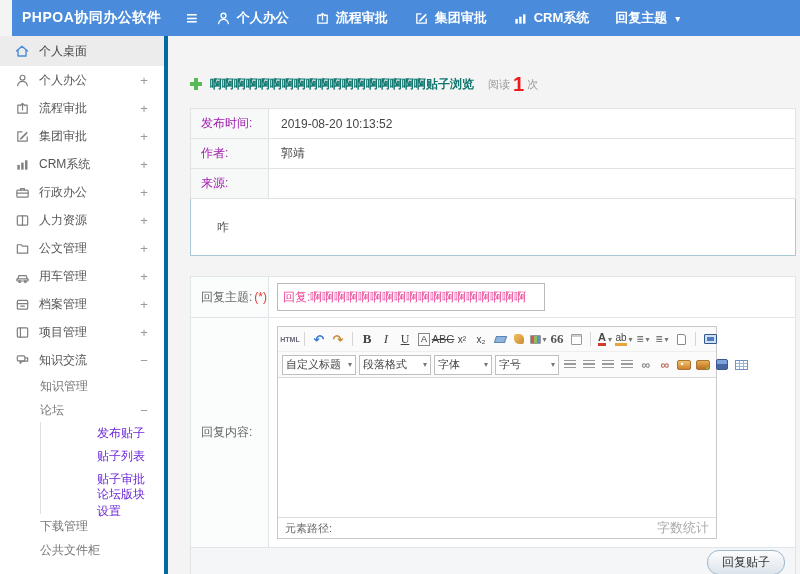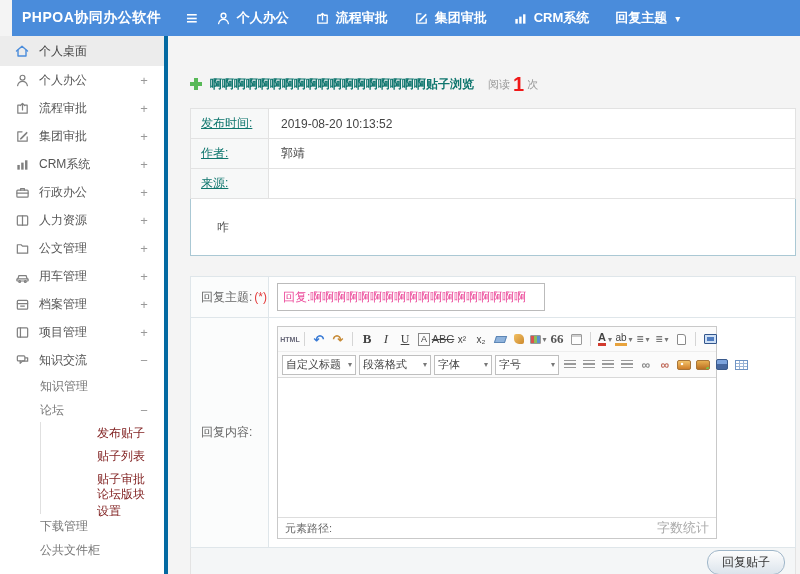--- a/index.html
+++ b/index.html
@@ -18,38 +18,38 @@
 
   
   .sidebar { position:absolute; top:36px; left:0; width:168px; height:538px; background:#fff;
     border-right:4px solid #0369a1; overflow:hidden; }
   .s-item { height:28px; display:flex; align-items:center; padding:0 14px; cursor:pointer; color:#555; }
   .s-item.sel { background:#ececec; height:30px; color:#444; }
   .s-ic { width:16px; height:16px; margin-right:9px; display:inline-flex; align-items:center; justify-content:center; }
   .s-lb { flex:1; font-size:12px; }
   .s-ex { color:#999; font-size:13px; width:12px; text-align:center; cursor:pointer; }
   .s-sub1 { height:24px; display:flex; align-items:center; padding:0 14px 0 40px; color:#777; cursor:pointer; }
-  .s-sub2 { height:23px; display:flex; align-items:center; padding:0 14px 0 56px; color:#7f1d1d; cursor:pointer;
+  .s-sub2 { height:23px; display:flex; align-items:center; padding:0 14px 0 56px; color:#6d28d9; cursor:pointer;
     border-left:1px solid #e0e0e0; margin-left:40px; }
   .s-sub1 .s-lb, .s-sub2 .s-lb { font-size:12px; }
 
   
   .main { position:absolute; top:36px; left:168px; width:632px; height:538px; padding-left:22px; }
   .title-row { margin-top:38px; display:flex; align-items:center; }
   .plus-ic { width:12px; height:12px; margin-right:8px; flex:none;
     background:linear-gradient(#58b957,#58b957) center/12px 4px no-repeat,
                linear-gradient(#58b957,#58b957) center/4px 12px no-repeat; }
   .post-title { font-size:12px; font-weight:bold; color:#0f766e; }
   .read-lb { font-size:11px; color:#999; margin-left:14px; }
   .read-n { font-size:20px; font-weight:bold; color:#f01818; margin:0 3px; line-height:1; }
   .read-u { font-size:11px; color:#999; }
 
   .info-table { margin-top:14px; width:606px; border-collapse:collapse; background:#fff; }
   .info-table td { border:1px solid #e2e2e2; height:30px; font-size:12px; }
-  .info-table td.lbl { width:78px; background:#f7f8f8; color:#0f766e; padding-left:10px;text-decoration:underline; }
+  .info-table td.lbl { width:78px; background:#f7f8f8; color:#a21caf; padding-left:10px; }
   .info-table td.val { padding-left:12px; color:#444; }
 
   .content-box { width:606px; height:57px; background:#fff; border:1px solid #aac8d4;
     border-top:none; display:flex; align-items:center; padding-left:26px; color:#555; }
 
   .reply-table { margin-top:20px; width:606px; border-collapse:collapse; background:#fff; }
   .reply-table td { border:1px solid #dfe6ea; font-size:12px; vertical-align:middle; }
   .reply-table td.lbl { width:78px; background:#fbfcfc; color:#666; padding-left:10px; }
   .req { color:#e43b3b; margin-left:2px; }
   .row-subject td { height:39px; }

